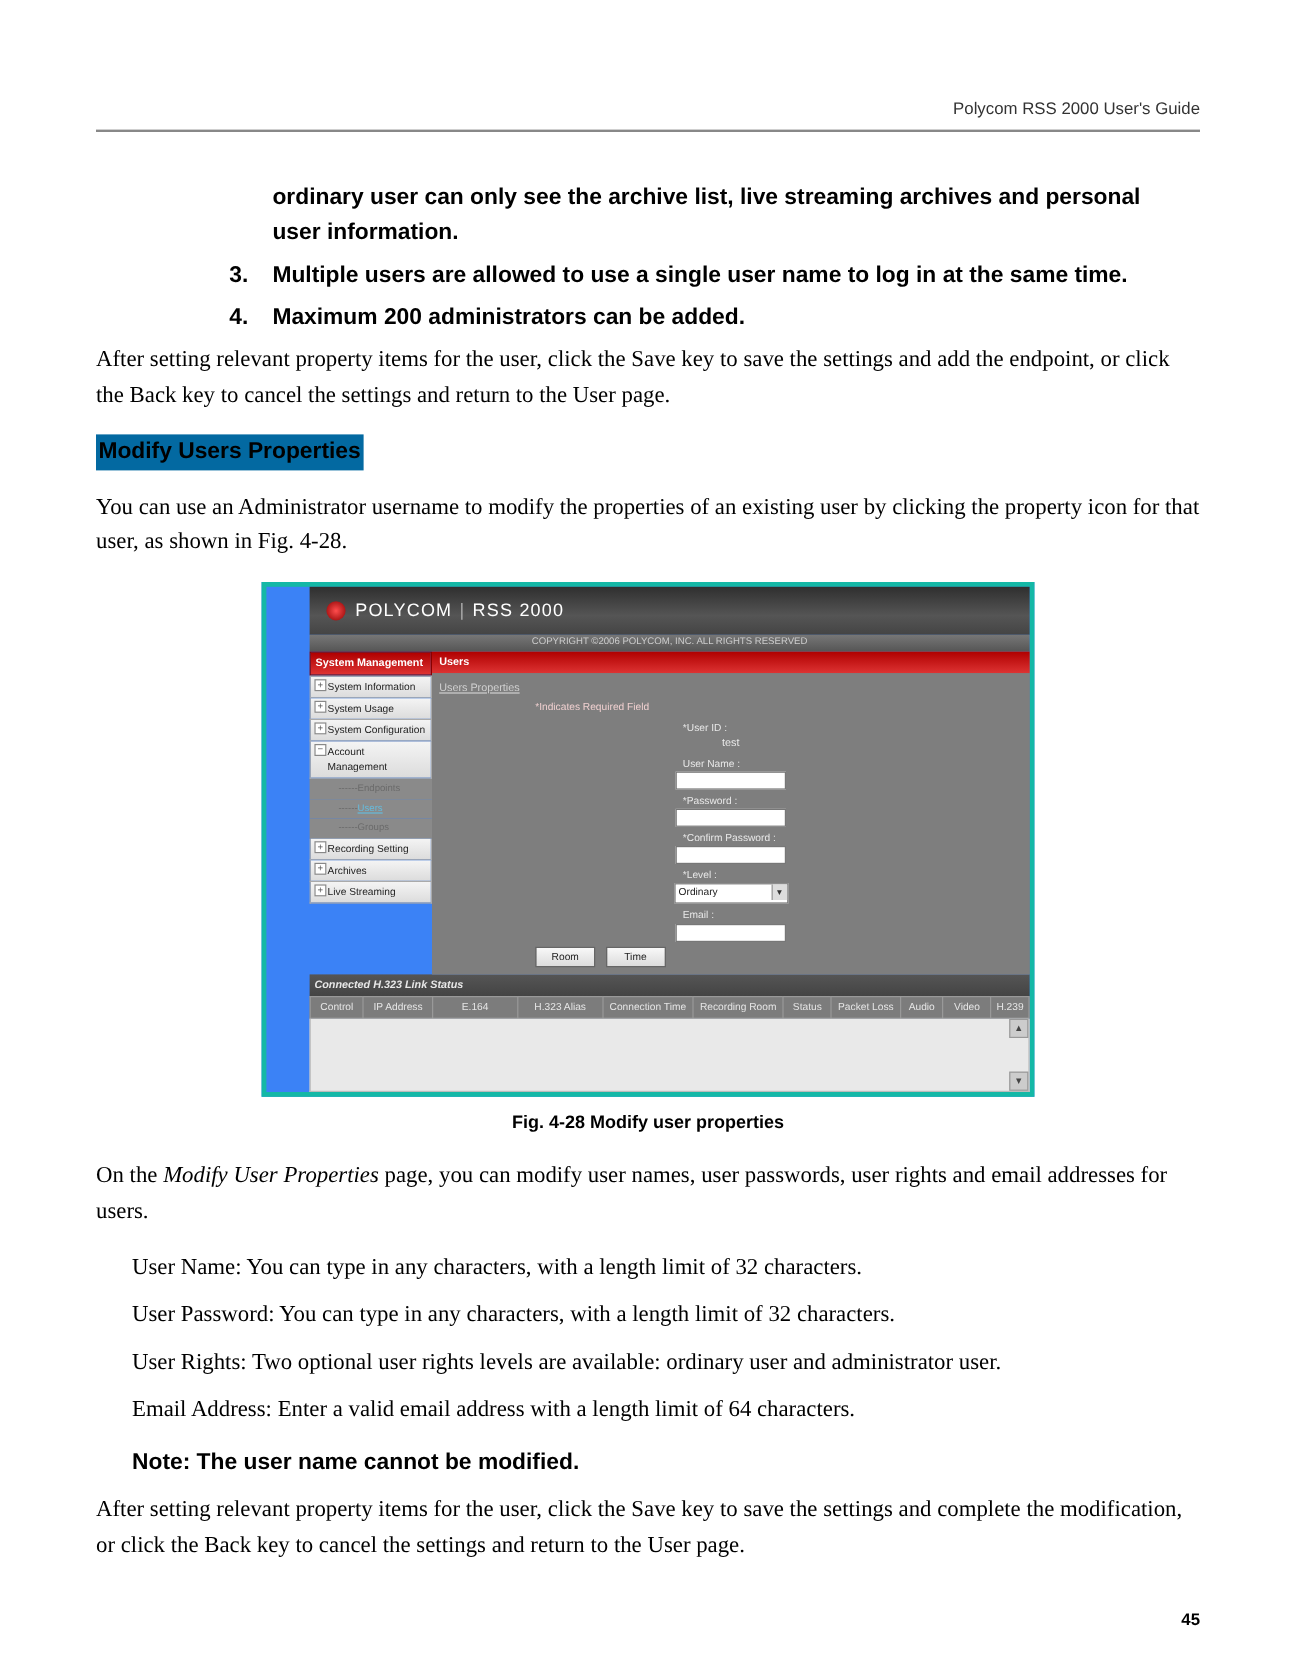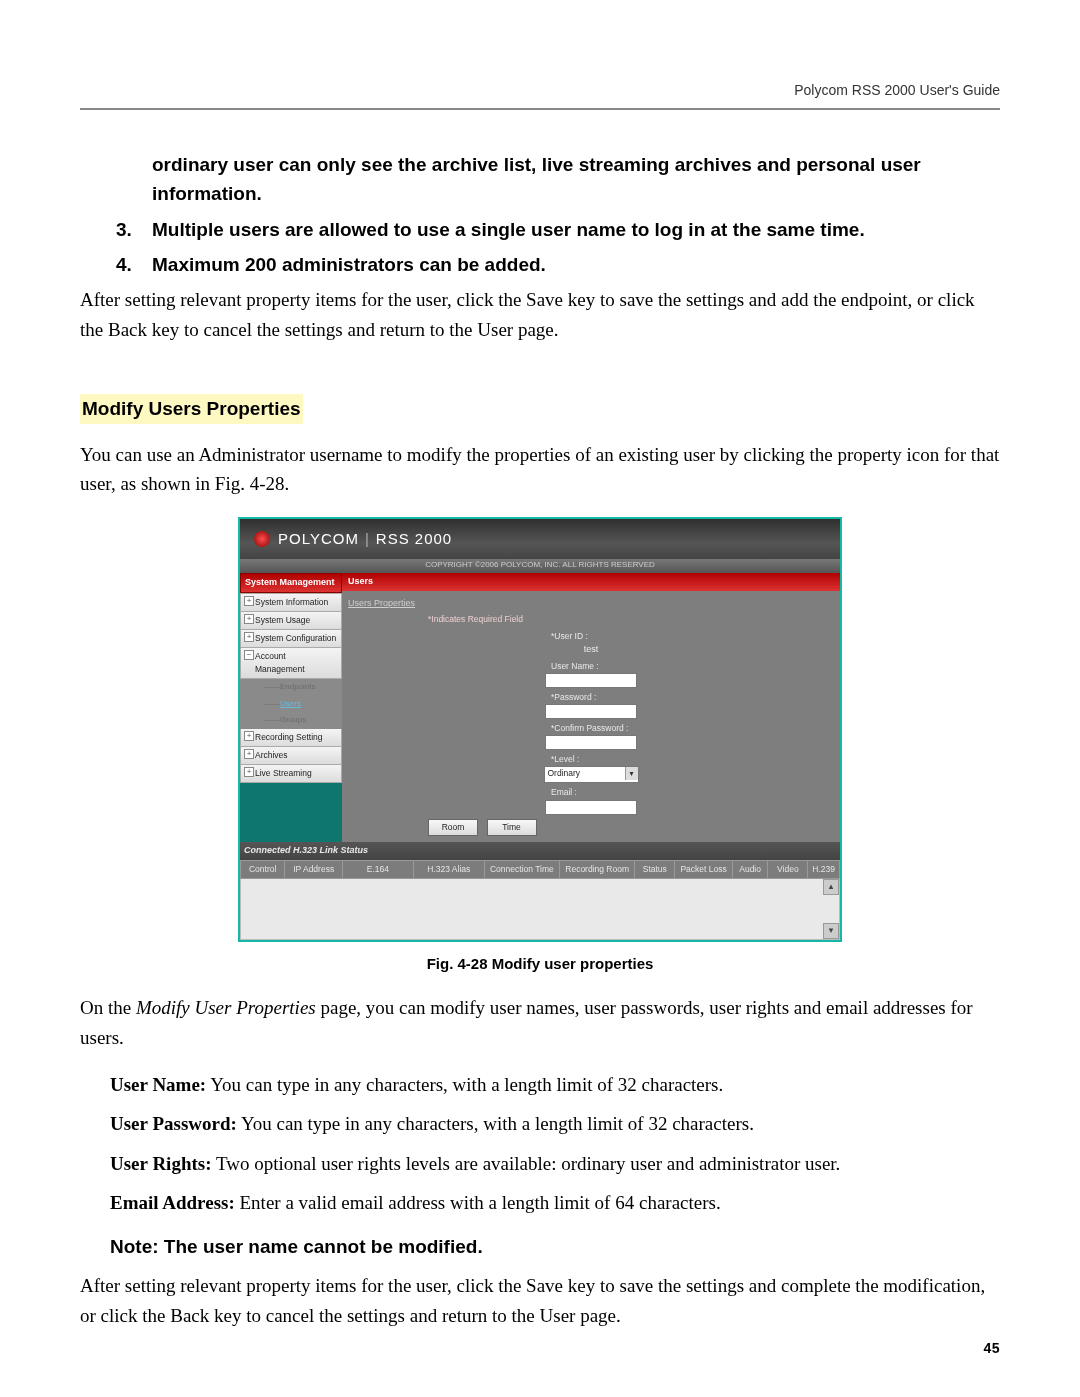--- a/index.html
+++ b/index.html
@@ -24,21 +24,21 @@
     font-size: 14px;
     color: #333;
     margin-bottom: 6px;
   }
   .header-rule {
     border: none;
     border-top: 2px solid #888;
     margin: 0 0 40px 0;
   }
   .ol-block {
-    margin-left: 36px;
+    margin-left: 111px;
     margin-right: 20px;
   }
   .ol-item {
     display: flex;
     margin-bottom: 6px;
   }
   .ol-num {
     flex: 0 0 36px;
     font-family: Arial, Helvetica, sans-serif;
     font-weight: bold;
@@ -47,70 +47,70 @@
     flex: 1;
     font-family: Arial, Helvetica, sans-serif;
     font-weight: bold;
   }
   .para {
     margin: 6px 0 18px 0;
   }
   .section-heading {
     font-family: Arial, Helvetica, sans-serif;
     font-weight: bold;
-    background: #fef9c3;
+    background: #0369a1;
     display: inline-block;
     padding: 0 2px;
     margin-bottom: 10px;
-    margin-top: 32px;
   }
   .figure-wrap {
     text-align: center;
     margin: 10px 0 6px 0;
   }
   .caption {
     text-align: center;
     font-family: Arial, Helvetica, sans-serif;
     font-weight: bold;
     font-size: 15px;
     margin: 10px 0 18px 0;
   }
   .indent {
     margin-left: 30px;
     margin-bottom: 10px;
   }
   .indent .label {
-    font-weight: bold;
+    font-weight: normal;
     margin-top: 38px;
   }
   .note-line {
     font-family: Arial, Helvetica, sans-serif;
     font-weight: bold;
     margin: 14px 0 10px 30px;
   }
   .page-num {
     position: absolute;
     bottom: 36px;
     right: 80px;
-    font-family: Liberation Mono, monospace;
+    font-family: Liberation Sans, sans-serif;
     font-weight: bold;
     font-size: 14px;
   }
   .italic { font-style: italic; }
 
   
   .shot {
     width: 600px;
     margin: 0 auto;
-    border: 2px solid #14b8a6;
-    background: #0f766e;
+    border: 4px solid #14b8a6;
+    background: #3b82f6;
     font-family: Arial, Helvetica, sans-serif;
     font-size: 9px;
     color: #ddd;
     text-align: left;
+    padding-left: 36px;
   }
   .shot-banner {
     height: 40px;
     background: linear-gradient(#2f2f2f, #555 60%, #444);
     display: flex;
     align-items: center;
     padding-left: 14px;
     color: #fff;
     font-size: 15px;
     letter-spacing: 1px;

